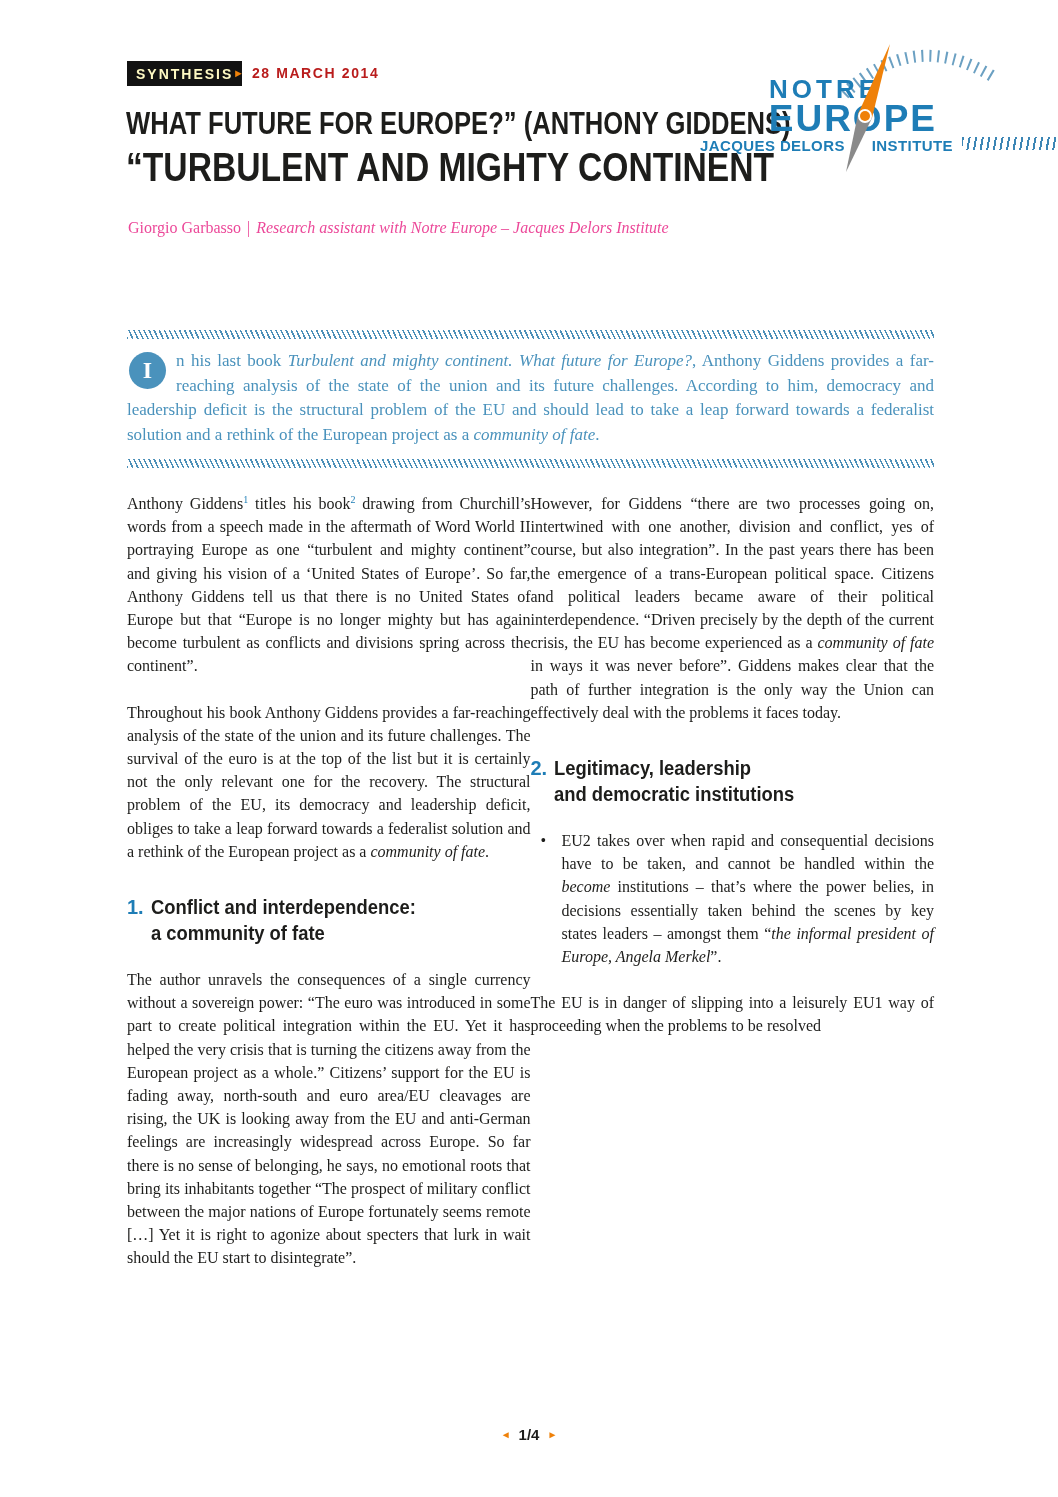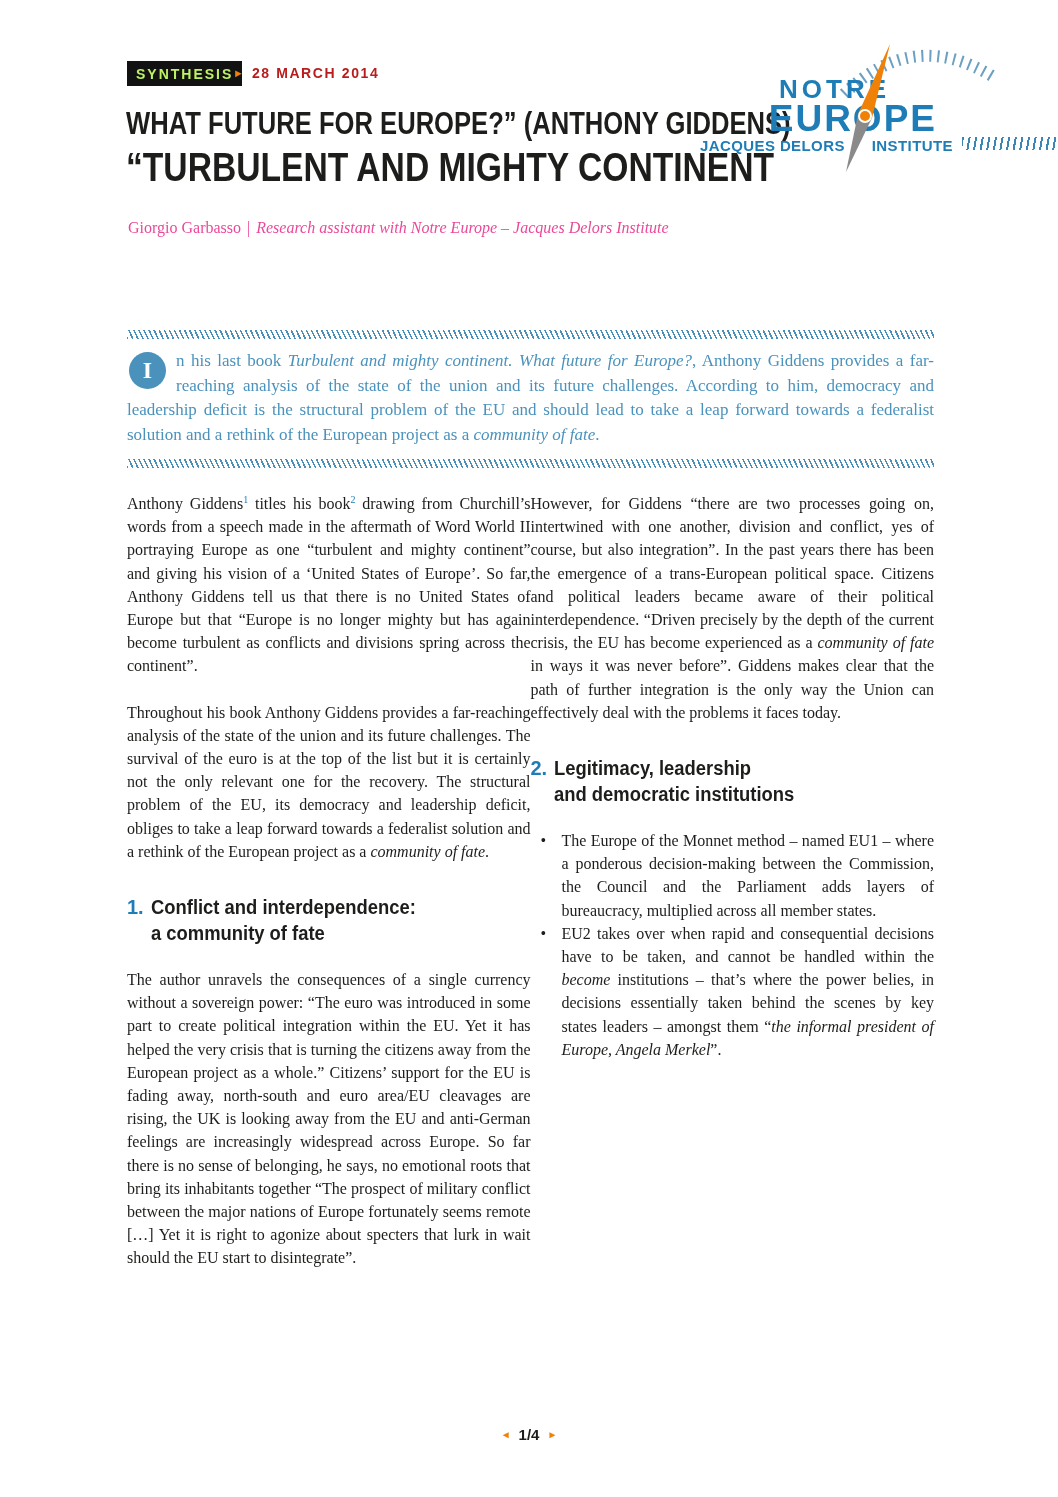--- a/index.html
+++ b/index.html
@@ -2,21 +2,21 @@
 <html><head>
 <meta charset="utf-8">
 <style>
   html,body { margin:0; padding:0; background:#ffffff; }
   .page {
     position:relative; width:1058px; height:1497px; background:#ffffff;
     font-family:"Liberation Serif", serif; color:#1d1d1b; overflow:hidden;
   }
   
   .tag {
-    position:absolute; left:127px; top:61px; background:#121212; color:#bef264;
+    position:absolute; left:127px; top:61px; background:#121212; color:#fef9c3;
     font-family:"Liberation Sans", sans-serif; font-weight:bold; font-size:14px;
     letter-spacing:2px; padding:5px 9px 4px 9px;
   }
   .daterow {
     position:absolute; left:233px; top:65px; display:flex; align-items:center; gap:8px;
     font-family:"Liberation Sans", sans-serif;
   }
   .daterow .arr { color:#ef8109; font-size:11px; line-height:1; }
   .daterow .date { font-weight:bold; font-size:14px; letter-spacing:1.6px; color:#b91c1c; }
 
@@ -26,21 +26,21 @@
   .title .t2 { display:inline-block; font-size:32px; line-height:40px; white-space:nowrap;
                transform:scaleX(.80); transform-origin:0 50%; margin-top:6px; }
 
   .author { position:absolute; left:128px; top:219px; font-size:16px; color:#ec4899; }
   .author .sep { padding:0 6px; }
   .author .role { font-style:italic; }
 
   
   .logo { position:absolute; top:36px; right:0; width:370px; height:165px;
           font-family:"Liberation Sans", sans-serif; }
-  .logo .notre  { position:absolute; top:38px; right:168px; font-size:26px; font-weight:700;
+  .logo .notre  { position:absolute; top:38px; right:178px; font-size:26px; font-weight:700;
                   letter-spacing:4px; color:#1e7db6; }
   .logo .europe { position:absolute; top:62px; right:121px; font-size:37px; font-weight:700;
                   letter-spacing:2px; color:#1e7db6; white-space:nowrap; }
   .logo .subline { position:absolute; top:101px; left:12px; right:0; display:flex;
                    font-size:15px; font-weight:700; letter-spacing:.4px;
                    color:#1e7db6; }
   .logo .subline .jd { margin-right:27px; }
   .logo .ticks { flex:1 1 auto; height:13px; margin-left:9px;
                  background:repeating-linear-gradient(100deg, #3c86b5 0 2px, transparent 2px 6.5px); }
   .logo svg { position:absolute; overflow:visible; }
@@ -149,23 +149,23 @@
     <div class="col">
       <p><span>However, for Giddens “there are two processes going on, intertwined with one another, division and conflict, yes of course, but also integration”. In the past years there has been the emergence of a trans-European political space. Citizens and political leaders became aware of their political interdependence. “Driven precisely by the depth of the current crisis, the EU has become experienced as a </span><i>community of fate</i><span> in ways it was never before”. Giddens makes clear that the path of further integration is the only way the Union can effectively deal with the problems it faces today.</span></p>
       <div class="sec">
         <span class="num">2.</span>
         <span class="htxt">
           <div>Legitimacy, leadership</div>
           <div>and democratic institutions</div>
         </span>
       </div>
       <ul class="bullets">
-        <li><span>The Europe of the Monnet method – named EU1 – where a ponderous decision-making between the Commission, the Council and the Parliament adds layers of bureaucracy, multiplied across all member states.</span></li>
         <li><span>EU2 takes over when rapid and consequential decisions have to be taken, and cannot be handled within the </span><i>become</i><span> institutions – that’s where the power belies, in decisions essentially taken behind the scenes by key states leaders – amongst them “</span><i>the informal president of Europe, Angela Merkel</i><span>”.</span></li>
       </ul>
+      <p class="p-last"><span>The EU is in danger of slipping into a leisurely EU1 way of proceeding when the problems to be resolved</span></p>
     </div>
 
   </div>
 
   <div class="footer">
     <span class="farr">◄</span>
     <span>1/4</span>
     <span class="farr">►</span>
   </div>
 

